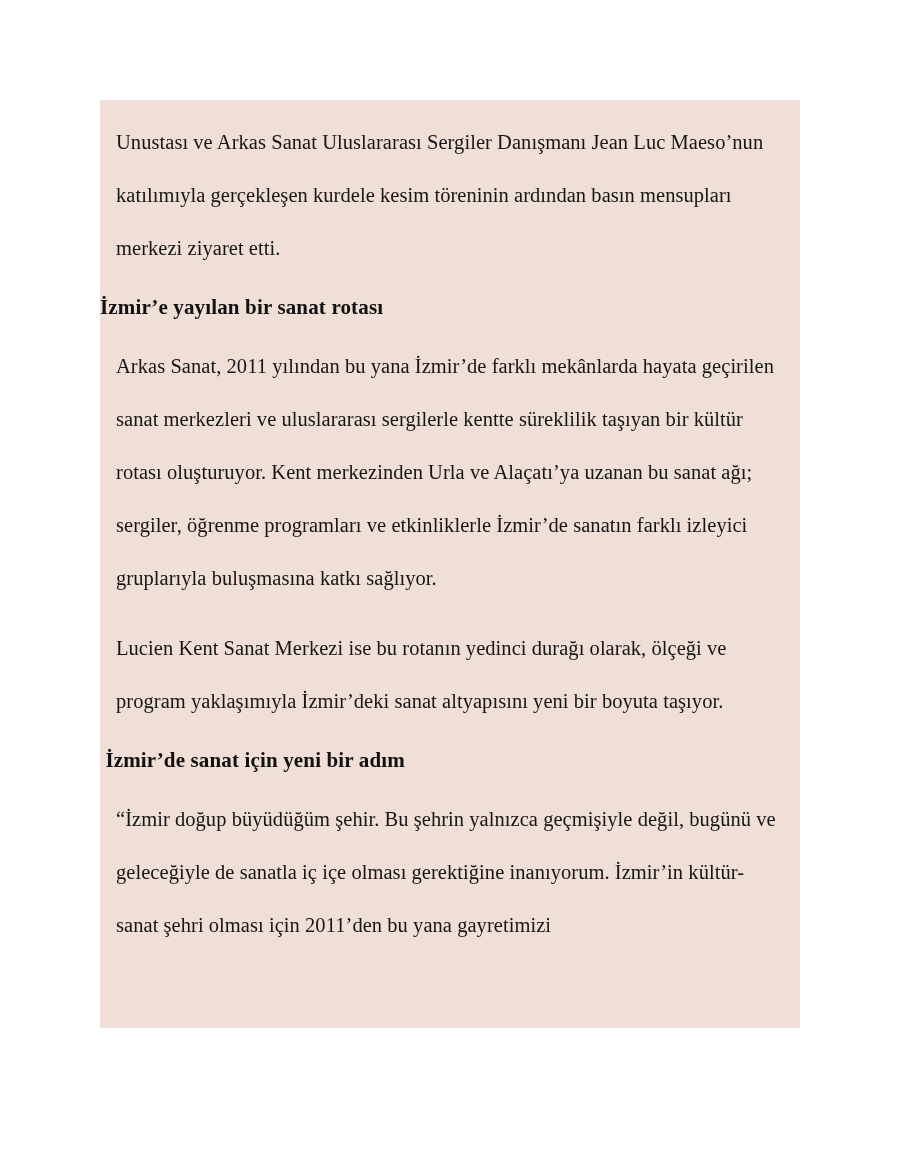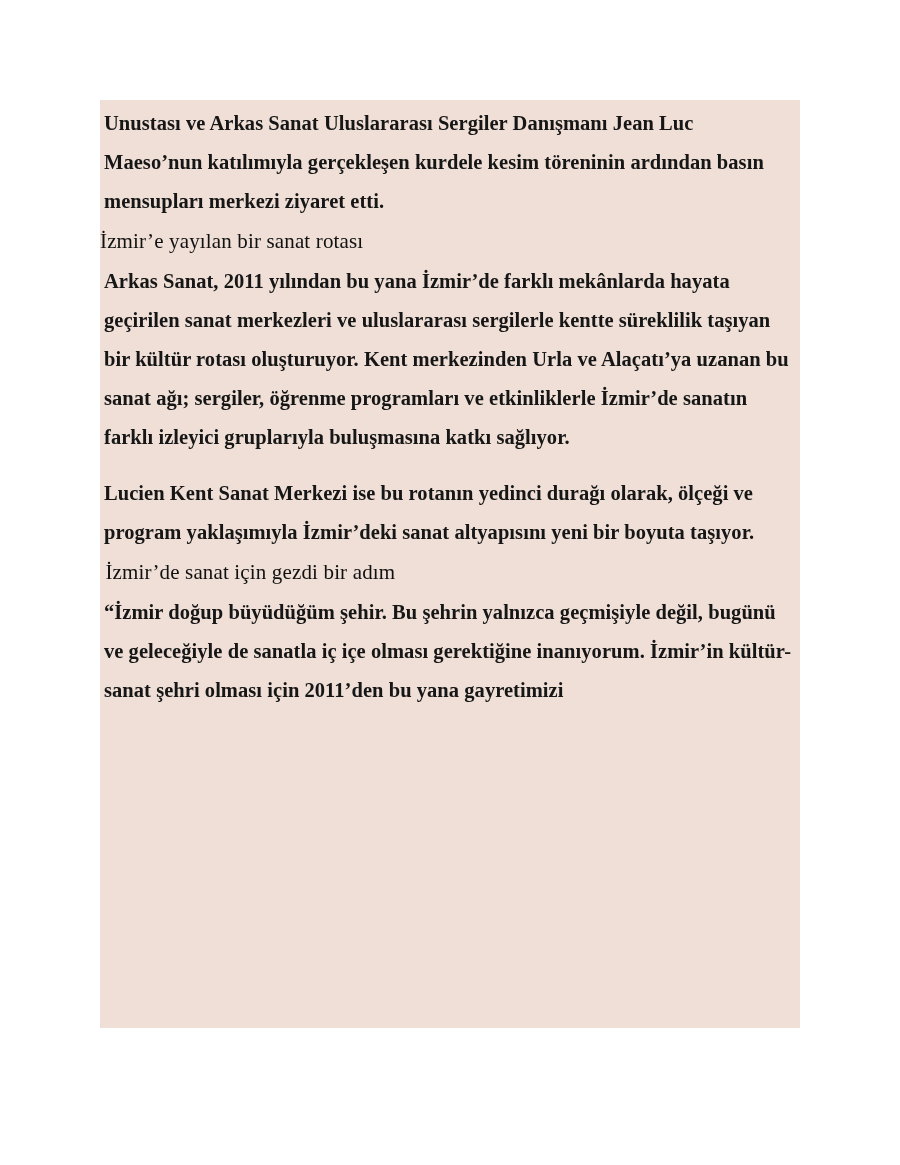--- a/index.html
+++ b/index.html
@@ -35,41 +35,41 @@
     overflow: hidden;
     box-sizing: border-box;
   }
 
   .article-inner {
     padding: 0;
     margin: 0;
   }
 
   p.body-text {
-    margin: 4px;
+    margin: 16px;
     padding: 0;
     color: #161616;
     font-size: 20.5px;
-    line-height: 39px;
+    line-height: 53px;
     letter-spacing: 0.05px;
     text-align: left;
-    font-weight: bold;
+    font-weight: normal;
   }
 
   p.body-text + p.body-text {
     margin-top: 17px;
   }
 
   h3.section-heading {
     margin: 0;
     padding: 0;
     color: #111111;
     font-size: 21px;
     line-height: 33px;
-    font-weight: normal;
+    font-weight: bold;
     letter-spacing: 0.15px;
     white-space: pre;
   }
 
   .gap-before-heading { margin-top: 22px; }
   .gap-after-heading  { margin-top: 24px; }
 
   
   .first-para { margin-top: 15px; }
 </style>
@@ -83,21 +83,21 @@
 
       <p class="body-text first-para">Unustası ve Arkas Sanat Uluslararası Sergiler Danışmanı Jean Luc Maeso’nun katılımıyla gerçekleşen kurdele kesim töreninin ardından basın mensupları merkezi ziyaret etti.</p>
 
 
       <h3 class="section-heading gap-before-heading">İzmir’e yayılan bir sanat rotası</h3>
 
       <p class="body-text gap-after-heading">Arkas Sanat, 2011 yılından bu yana İzmir’de farklı mekânlarda hayata geçirilen sanat merkezleri ve uluslararası sergilerle kentte süreklilik taşıyan bir kültür rotası oluşturuyor. Kent merkezinden Urla ve Alaçatı’ya uzanan bu sanat ağı; sergiler, öğrenme programları ve etkinliklerle İzmir’de sanatın farklı izleyici gruplarıyla buluşmasına katkı sağlıyor.</p>
 
       <p class="body-text">Lucien Kent Sanat Merkezi ise bu rotanın yedinci durağı olarak, ölçeği ve program yaklaşımıyla İzmir’deki sanat altyapısını yeni bir boyuta taşıyor.</p>
 
-      <h3 class="section-heading gap-before-heading"> İzmir’de sanat için gezdi bir adım</h3>
+      <h3 class="section-heading gap-before-heading"> İzmir’de sanat için yeni bir adım</h3>
 
 
       <p class="body-text">“İzmir doğup büyüdüğüm şehir. Bu şehrin yalnızca geçmişiyle değil, bugünü ve geleceğiyle de sanatla iç içe olması gerektiğine inanıyorum. İzmir’in kültür-sanat şehri olması için 2011’den bu yana gayretimizi</p>
 
     </div>
   </div>
 
 </div>
 
 </body></html>

